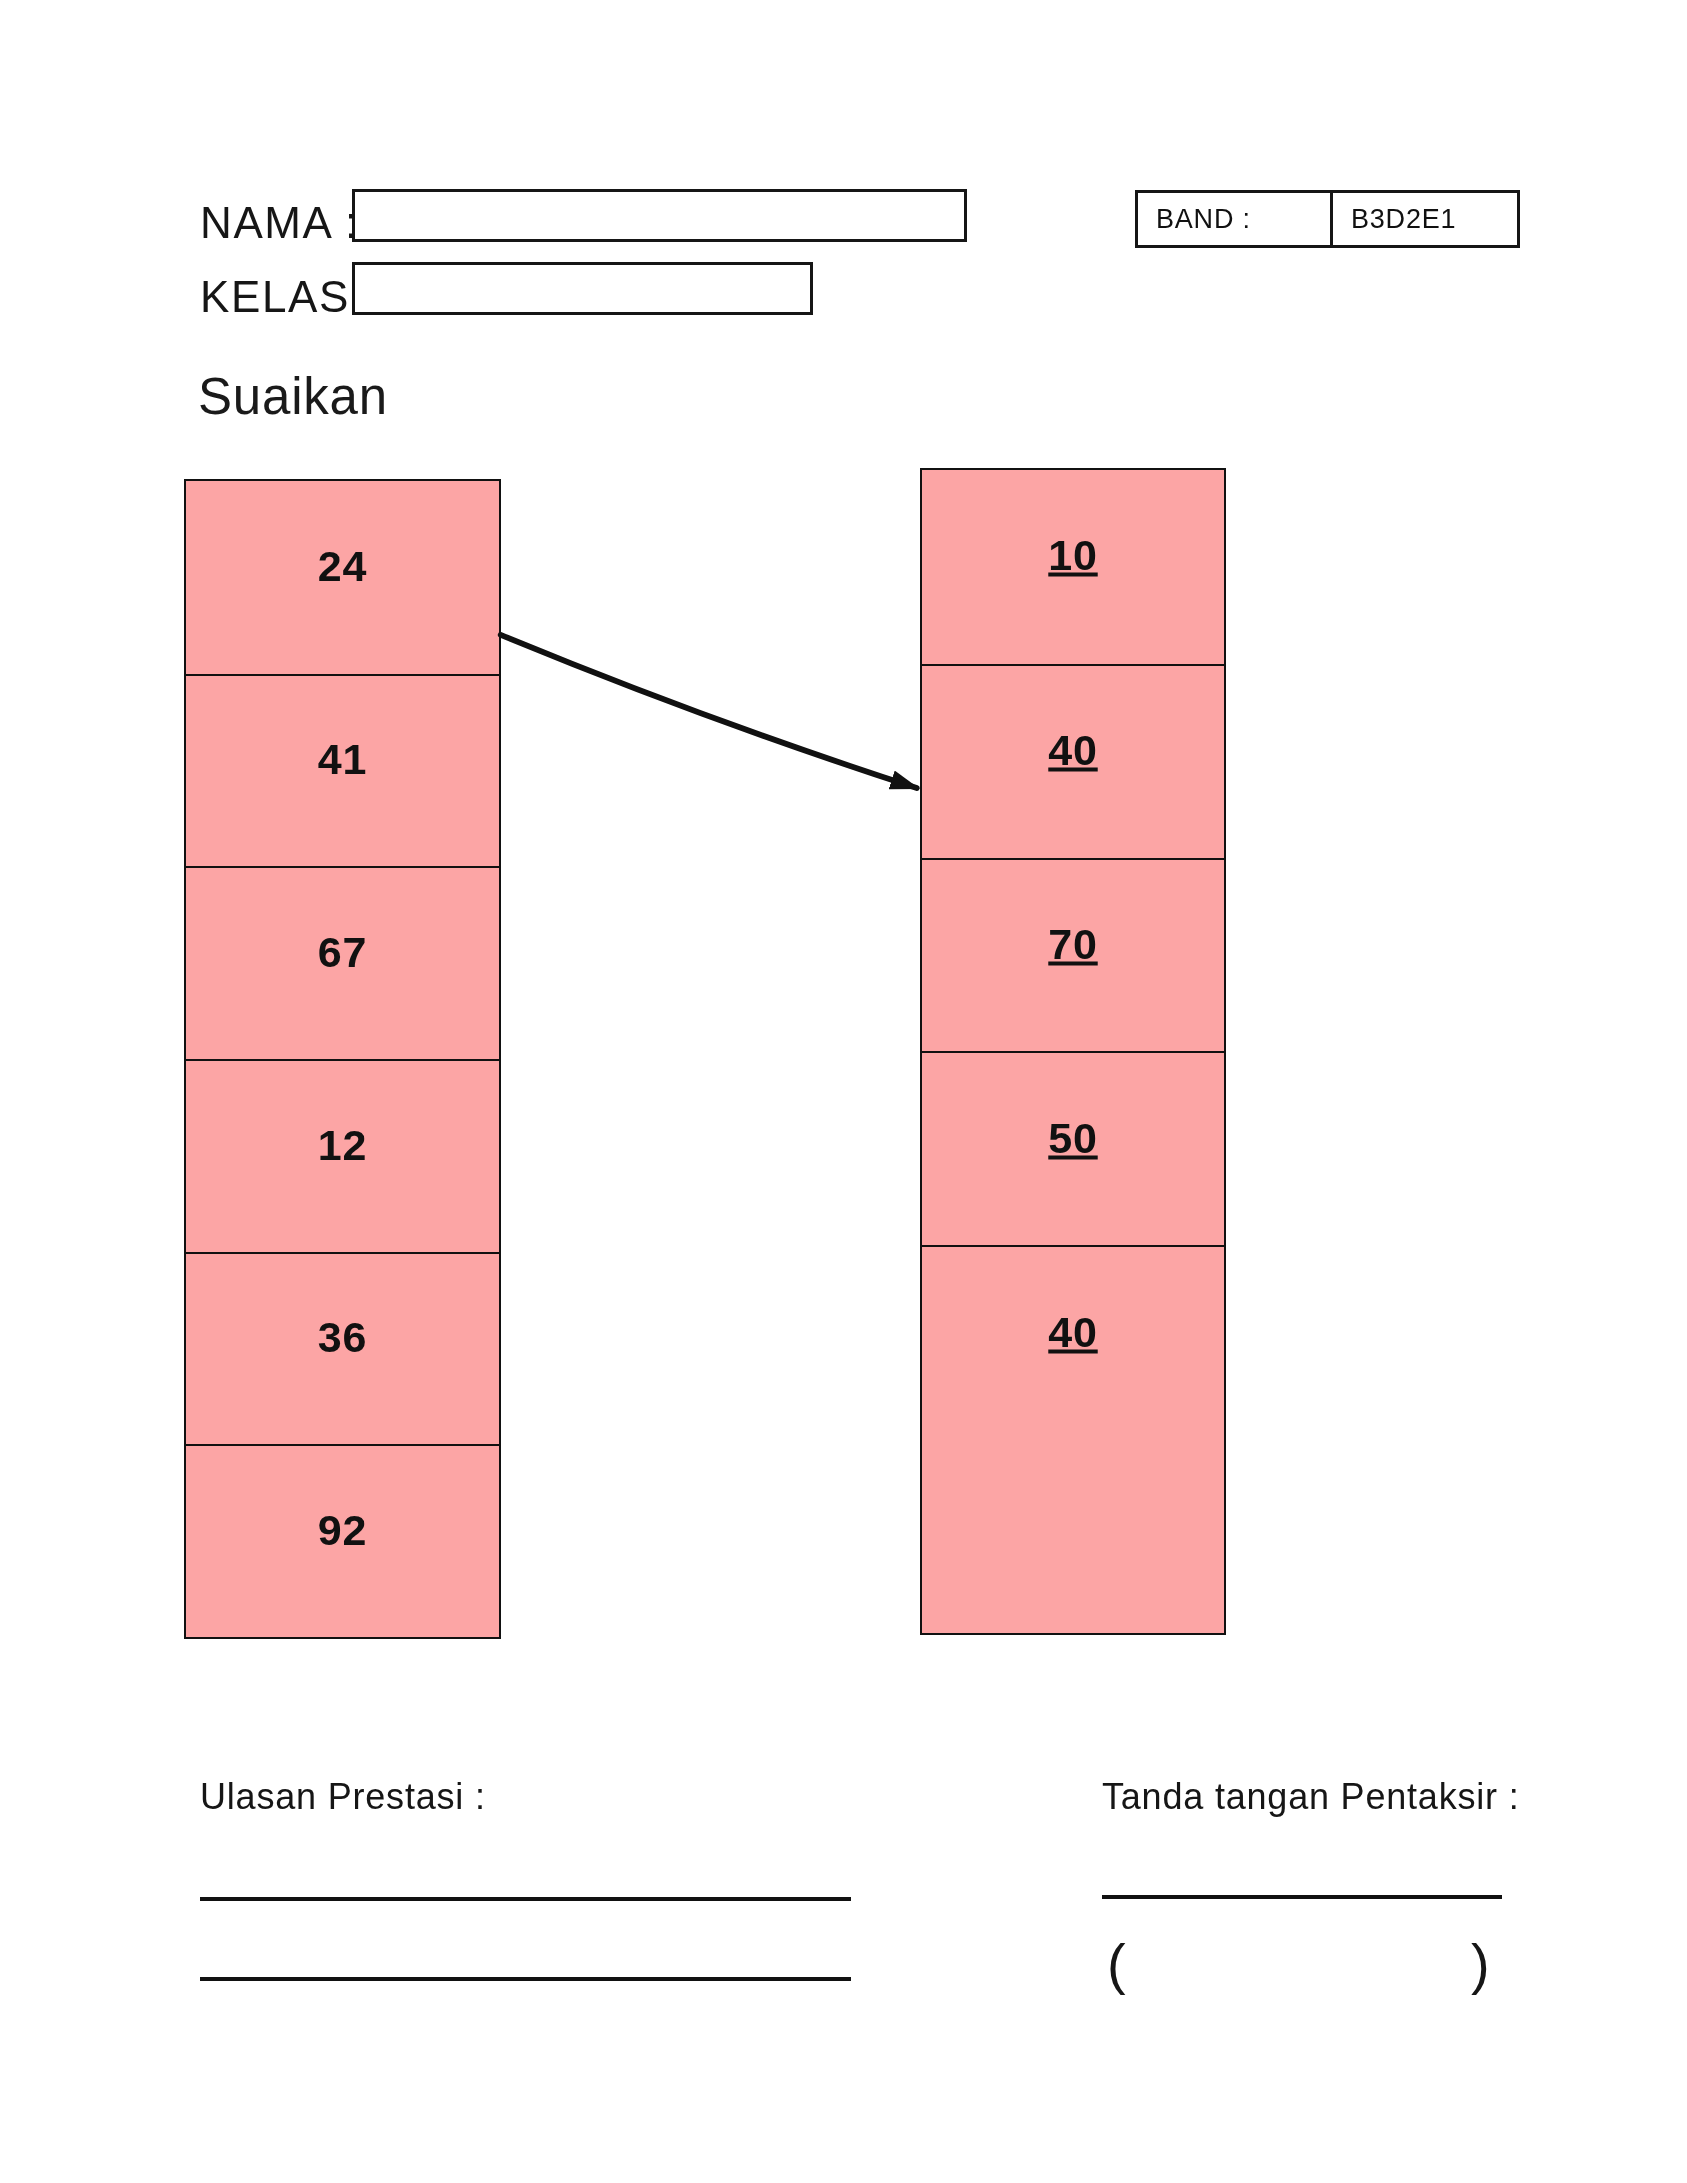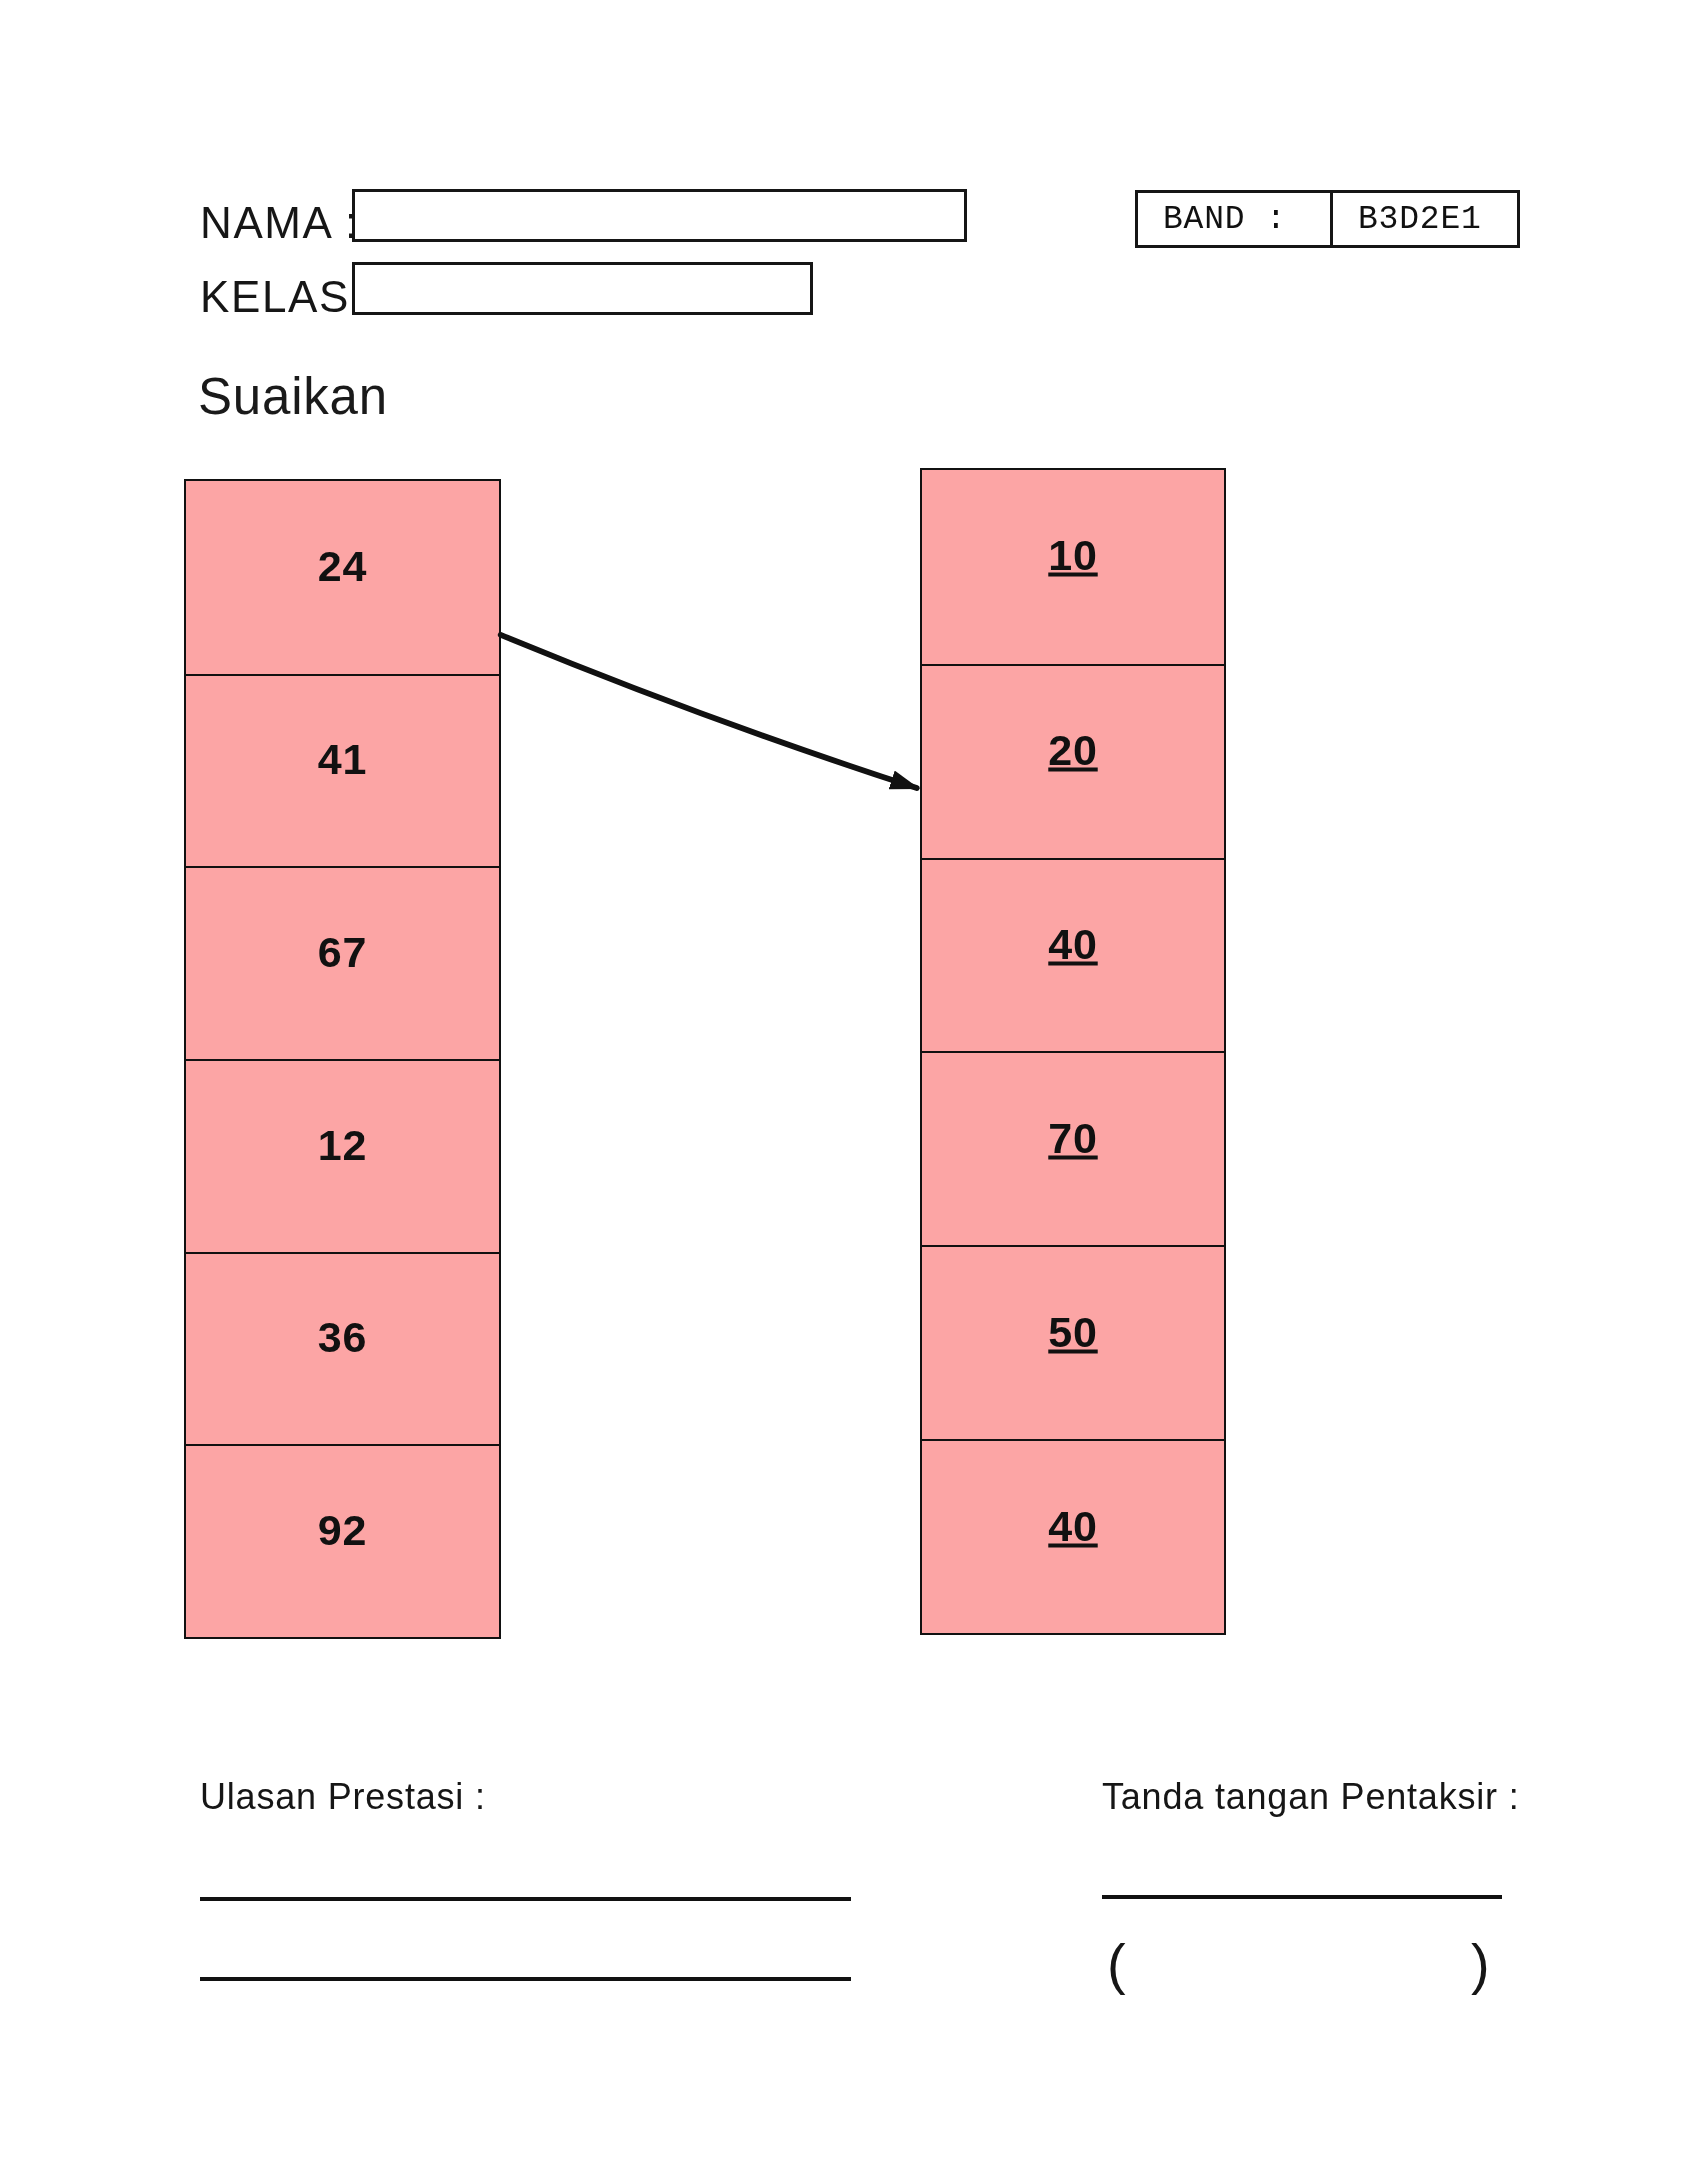--- a/index.html
+++ b/index.html
@@ -38,26 +38,25 @@
     left: 1135px; top: 190px; width: 385px; height: 58px;
     border: 3.3px solid #161616;
     box-sizing: border-box;
     display: grid;
     grid-template-columns: 195px 1fr;
     background: #ffffff;
   }
   .band-cell {
     display: flex;
     align-items: center;
-    padding-left: 25px;
-    font-size: 33px;
+    padding-left: 18px;
+    font-size: 27px;
     letter-spacing: 0.8px;
     box-sizing: border-box;
     white-space: nowrap;
-    font-family: Liberation Mono, monospace;
   }
   .band-cell.first { border-right: 3.3px solid #161616; }
 
   
   .instruction {
     left: 198px; top: 367px;
     font-size: 51px;
     font-weight: 400;
     letter-spacing: 0.8px;
     color: #1a1a1a;
@@ -150,23 +149,20 @@
     <div class="match-cell">
         <span class="match-num">92</span>
       </div>
   </div>
 
   <div class="abs match-col right-col">
     <div class="match-cell">
         <span class="match-num">10</span>
       </div>
     <div class="match-cell">
-        <span class="match-num">20</span>
-      </div>
-    <div class="match-cell">
         <span class="match-num">40</span>
       </div>
     <div class="match-cell">
         <span class="match-num">70</span>
       </div>
     <div class="match-cell">
         <span class="match-num">50</span>
       </div>
     <div class="match-cell">
         <span class="match-num">40</span>

